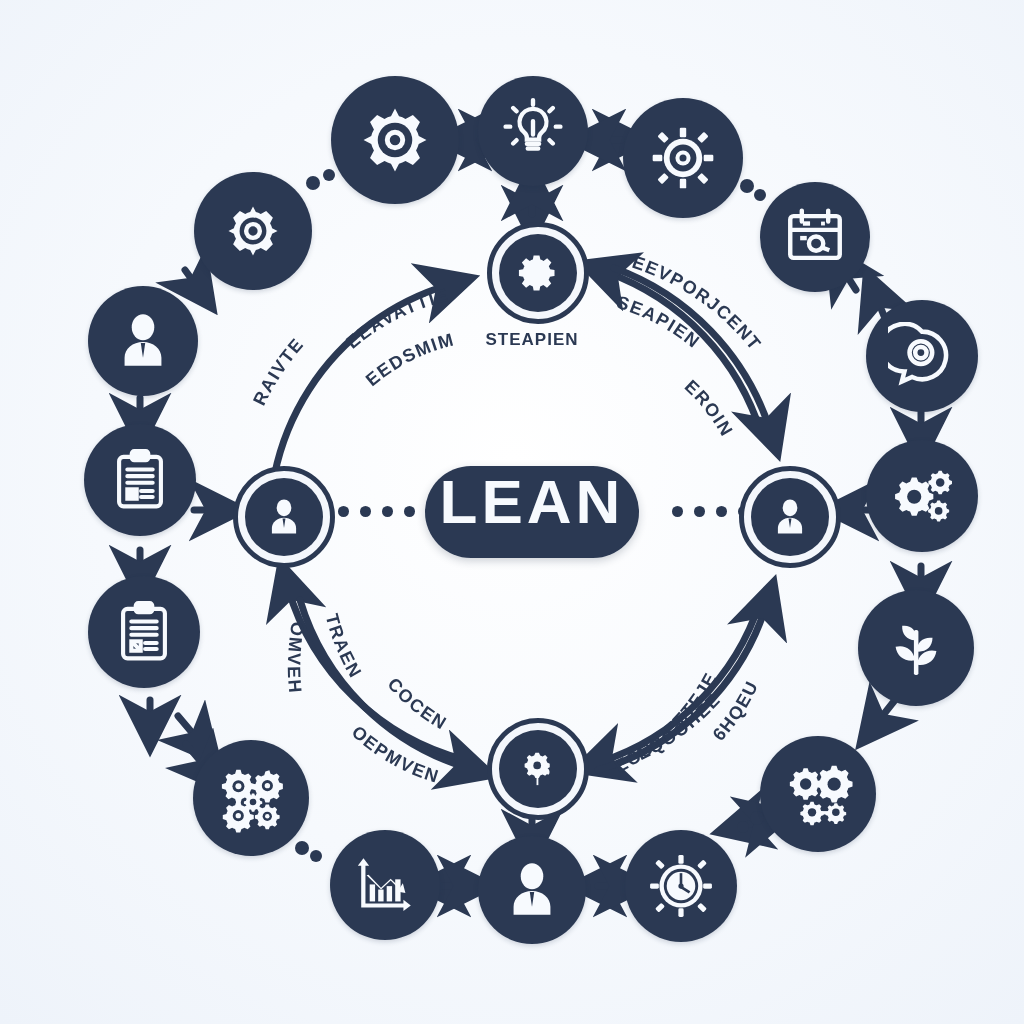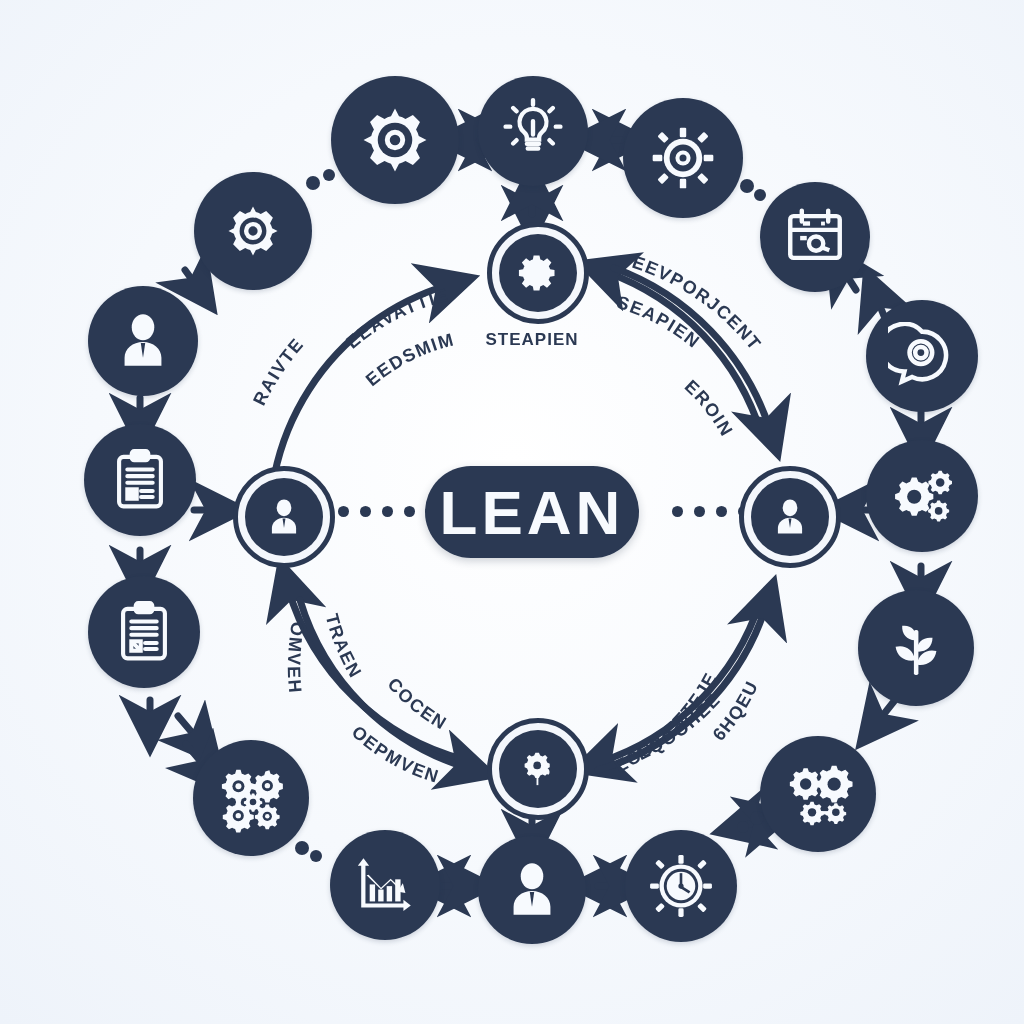--- a/index.html
+++ b/index.html
@@ -36,21 +36,21 @@
     width:calc(100% - 14px);height:calc(100% - 14px);
     border-radius:50%;
     background:#2b3953;
     display:flex;align-items:center;justify-content:center;
   }
   .node svg{display:block;}
   .centerpill{
     position:absolute;
     background:#2b3953;
     border-radius:60px;
-    display:flex;align-items:center;justify-content:center;
+    display:flex;align-items:flex-start;justify-content:center;
     box-shadow:0 3px 9px rgba(30,45,70,.22);
   }
   .centerpill span{
     color:#f7fafe;
     font-size:62px;
     font-weight:bold;
     letter-spacing:4px;
     font-family:"Liberation Sans", sans-serif;
   }
   .nodecap{

